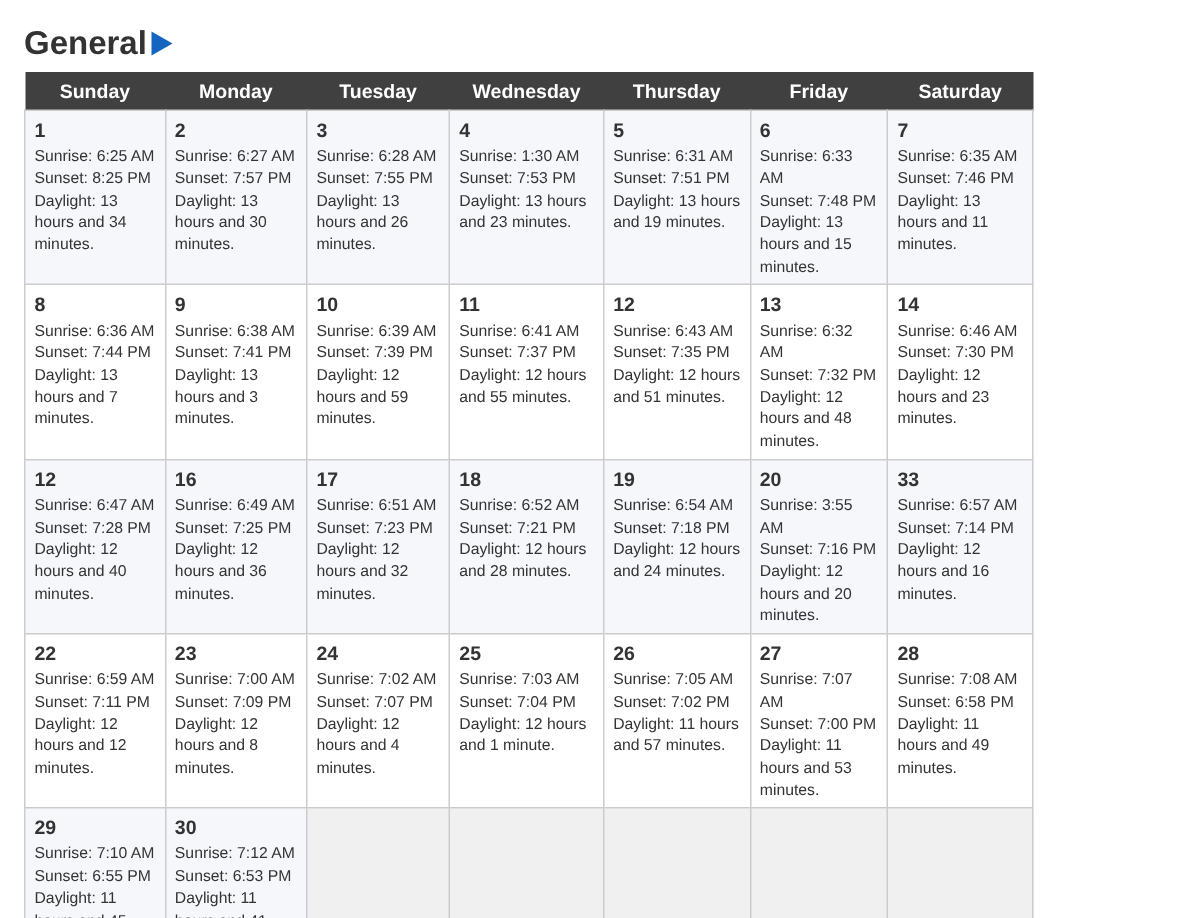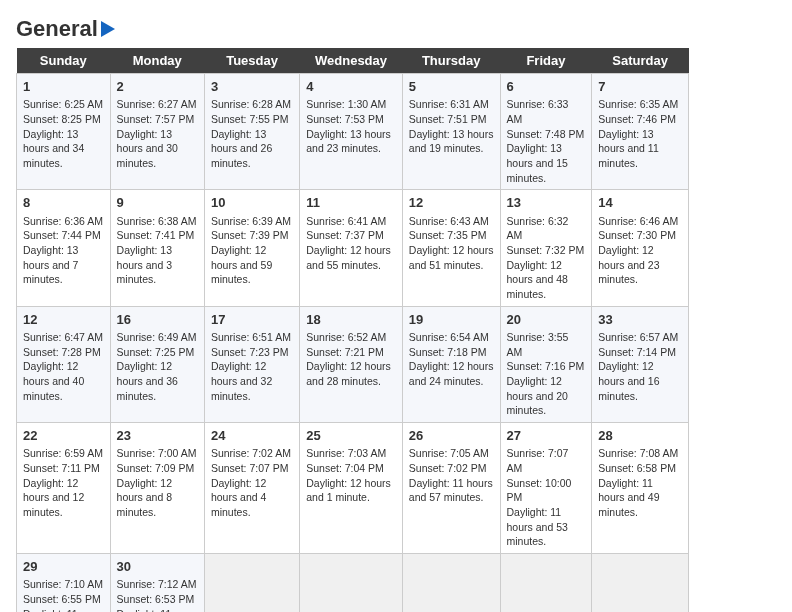--- a/index.html
+++ b/index.html
@@ -136,21 +136,21 @@
           <td><span class="day-num">19</span><span>Sunrise: 6:54 AM</span><br><span>Sunset: 7:18 PM</span><br><span>Daylight: 12 hours and 24 minutes.</span></td>
           <td><span class="day-num">20</span><span>Sunrise: 3:55 AM</span><br><span>Sunset: 7:16 PM</span><br><span>Daylight: 12 hours and 20 minutes.</span></td>
           <td><span class="day-num">33</span><span>Sunrise: 6:57 AM</span><br><span>Sunset: 7:14 PM</span><br><span>Daylight: 12 hours and 16 minutes.</span></td>
         </tr>
         <tr>
           <td><span class="day-num">22</span><span>Sunrise: 6:59 AM</span><br><span>Sunset: 7:11 PM</span><br><span>Daylight: 12 hours and 12 minutes.</span></td>
           <td><span class="day-num">23</span><span>Sunrise: 7:00 AM</span><br><span>Sunset: 7:09 PM</span><br><span>Daylight: 12 hours and 8 minutes.</span></td>
           <td><span class="day-num">24</span><span>Sunrise: 7:02 AM</span><br><span>Sunset: 7:07 PM</span><br><span>Daylight: 12 hours and 4 minutes.</span></td>
           <td><span class="day-num">25</span><span>Sunrise: 7:03 AM</span><br><span>Sunset: 7:04 PM</span><br><span>Daylight: 12 hours and 1 minute.</span></td>
           <td><span class="day-num">26</span><span>Sunrise: 7:05 AM</span><br><span>Sunset: 7:02 PM</span><br><span>Daylight: 11 hours and 57 minutes.</span></td>
-          <td><span class="day-num">27</span><span>Sunrise: 7:07 AM</span><br><span>Sunset: 10:00 PM</span><br><span>Daylight: 11 hours and 53 minutes.</span></td>
+          <td><span class="day-num">27</span><span>Sunrise: 7:07 AM</span><br><span>Sunset: 7:00 PM</span><br><span>Daylight: 11 hours and 53 minutes.</span></td>
           <td><span class="day-num">28</span><span>Sunrise: 7:08 AM</span><br><span>Sunset: 6:58 PM</span><br><span>Daylight: 11 hours and 49 minutes.</span></td>
         </tr>
         <tr>
           <td><span class="day-num">29</span><span>Sunrise: 7:10 AM</span><br><span>Sunset: 6:55 PM</span><br><span>Daylight: 11 hours and 45 minutes.</span></td>
           <td><span class="day-num">30</span><span>Sunrise: 7:12 AM</span><br><span>Sunset: 6:53 PM</span><br><span>Daylight: 11 hours and 41 minutes.</span></td>
           <td class="empty-cell"></td>
           <td class="empty-cell"></td>
           <td class="empty-cell"></td>
           <td class="empty-cell"></td>
           <td class="empty-cell"></td>

